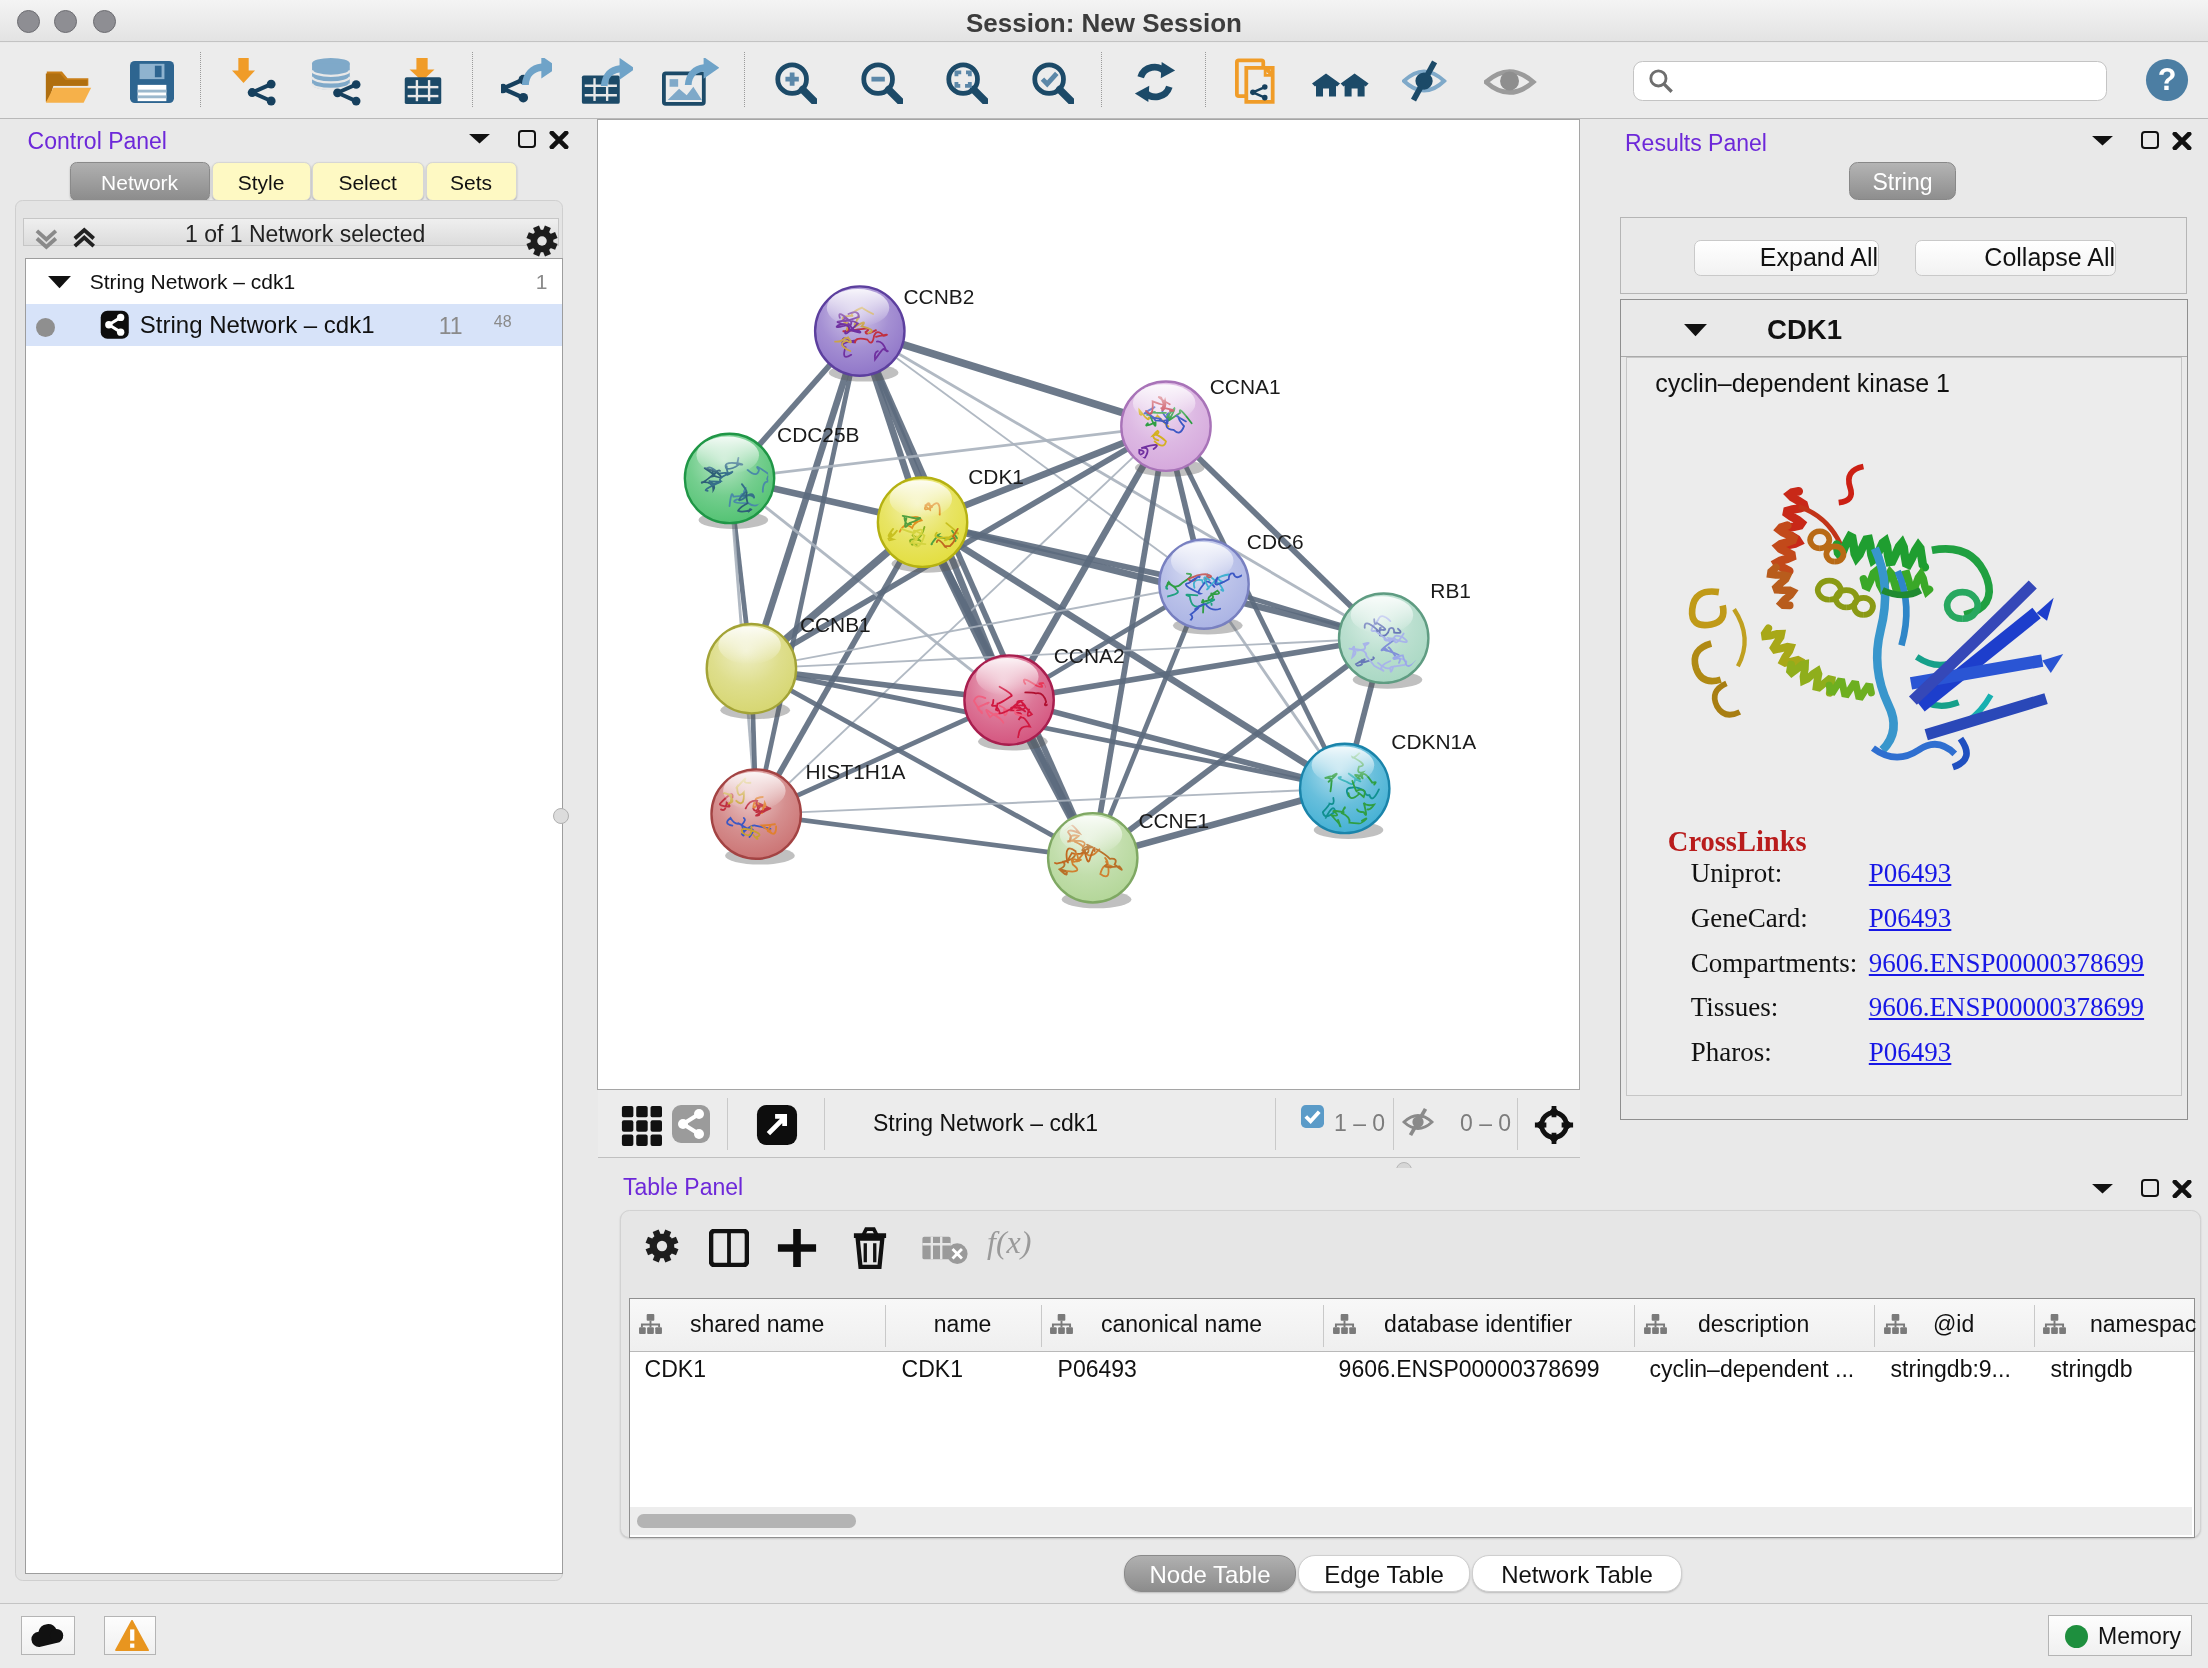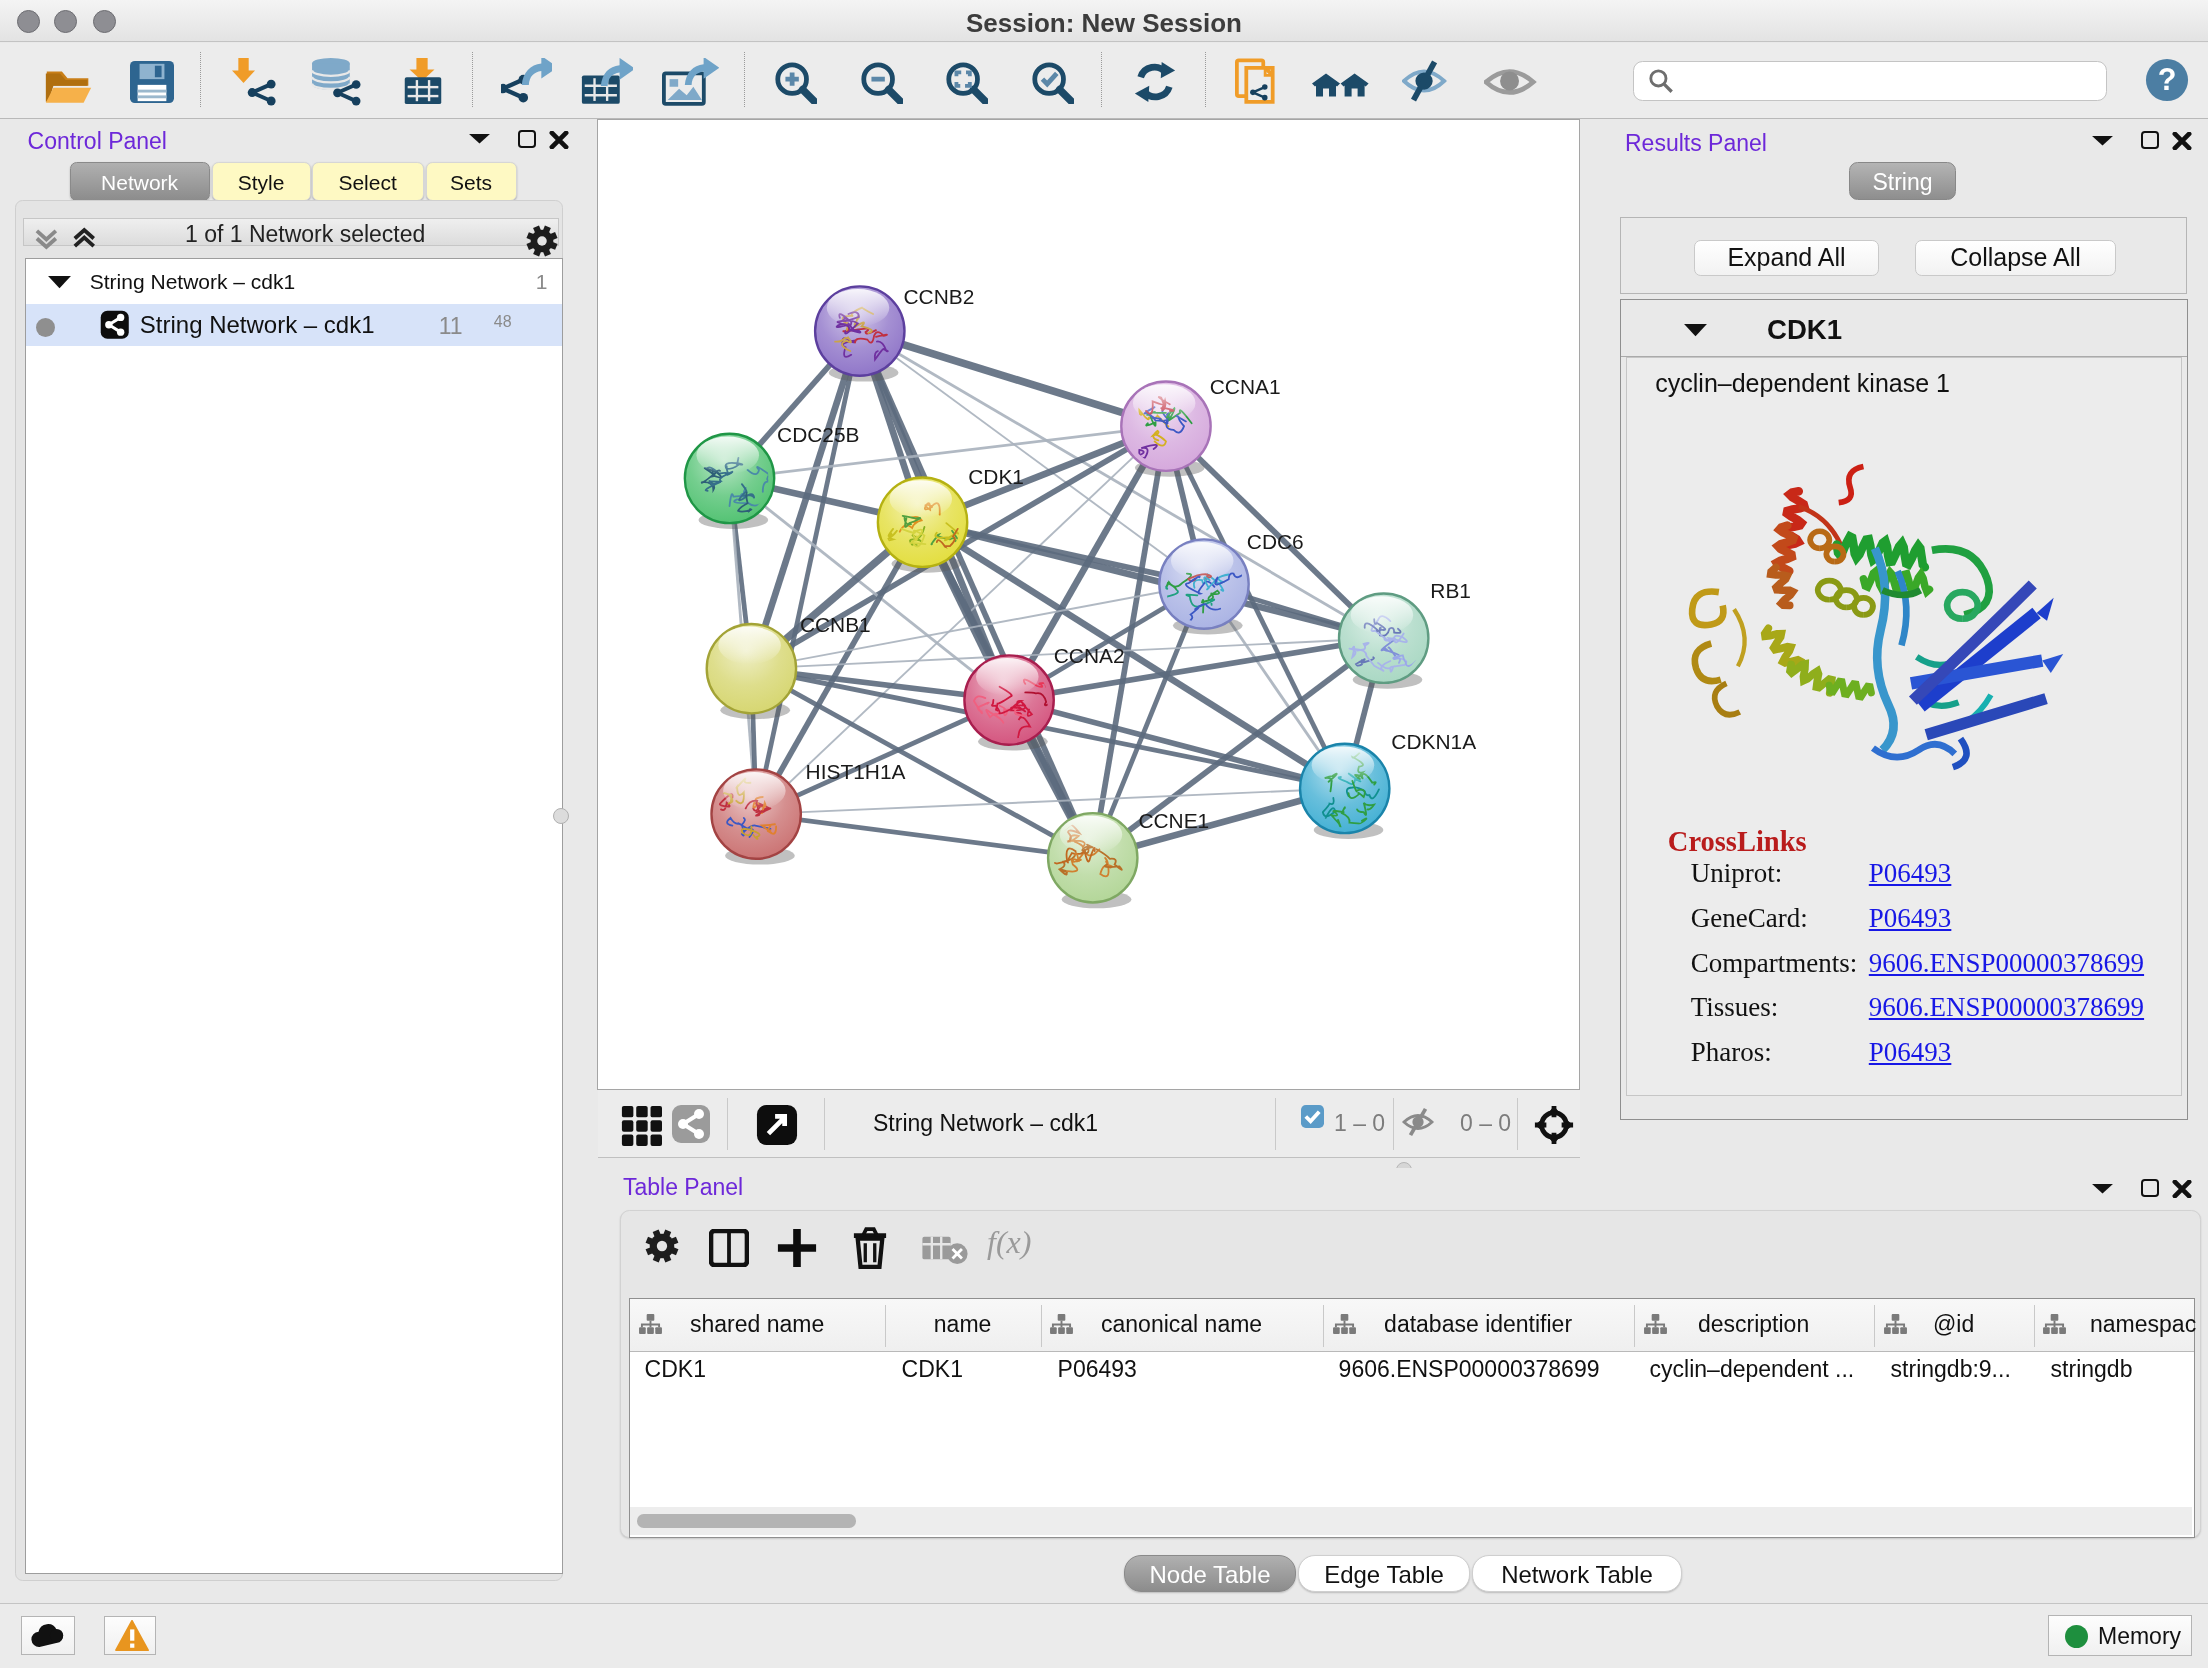--- a/index.html
+++ b/index.html
@@ -39,21 +39,21 @@
 .resultspanel { left:1582px; top:120px; width:627px; height:1048px; background:#e9e9e9; }
 .stringtab { position:absolute; left:1849px; top:162px; width:107px; height:38px;
   background:linear-gradient(#b4b4b4,#8e8e8e); border:1px solid #888; border-radius:8.6px;
   color:#fff; font-size:23px; text-align:center; line-height:38px; }
 .rbox1 { position:absolute; left:1620px; top:217px; width:567px; height:77px;
   background:#e9e9e9; border:1px solid #b5b5b5; }
 .rbox2 { position:absolute; left:1620px; top:299px; width:568px; height:821px;
   background:#e9e9e9; border:1px solid #8f8f8f; }
 .rbtn { position:absolute; top:22px; height:36px; background:linear-gradient(#ffffff,#f2f2f2);
   border:1.9px solid #c9c9c9; border-radius:6.7px; font-size:25px; color:#111;
-  text-align:center; line-height:33px; }
+  text-align:right; line-height:33px; }
 .cdk1hdr { position:absolute; left:0px; top:0px; width:566px; height:57px;
   border-bottom:1px solid #aaa; }
 .innerbox { position:absolute; left:4.8px; top:57px; width:556px; height:739px;
   background:#ececec; border:1px solid #c6c6c6; }
 .serif { font-family:"Liberation Serif", serif; }
 .crossrow { position:absolute; font-size:27px; color:#111; }
 .crossrow .lk { color:#1717e6; text-decoration:underline; }
 .tablepanel { left:590px; top:1168px; width:1619px; height:434px; background:#e9e9e9; }
 .tblbox { position:absolute; left:30px; top:42px; width:1581px; height:328px;
   background:#e6e6e6; border:1px solid #d2d2d2; border-radius:9.5px;

